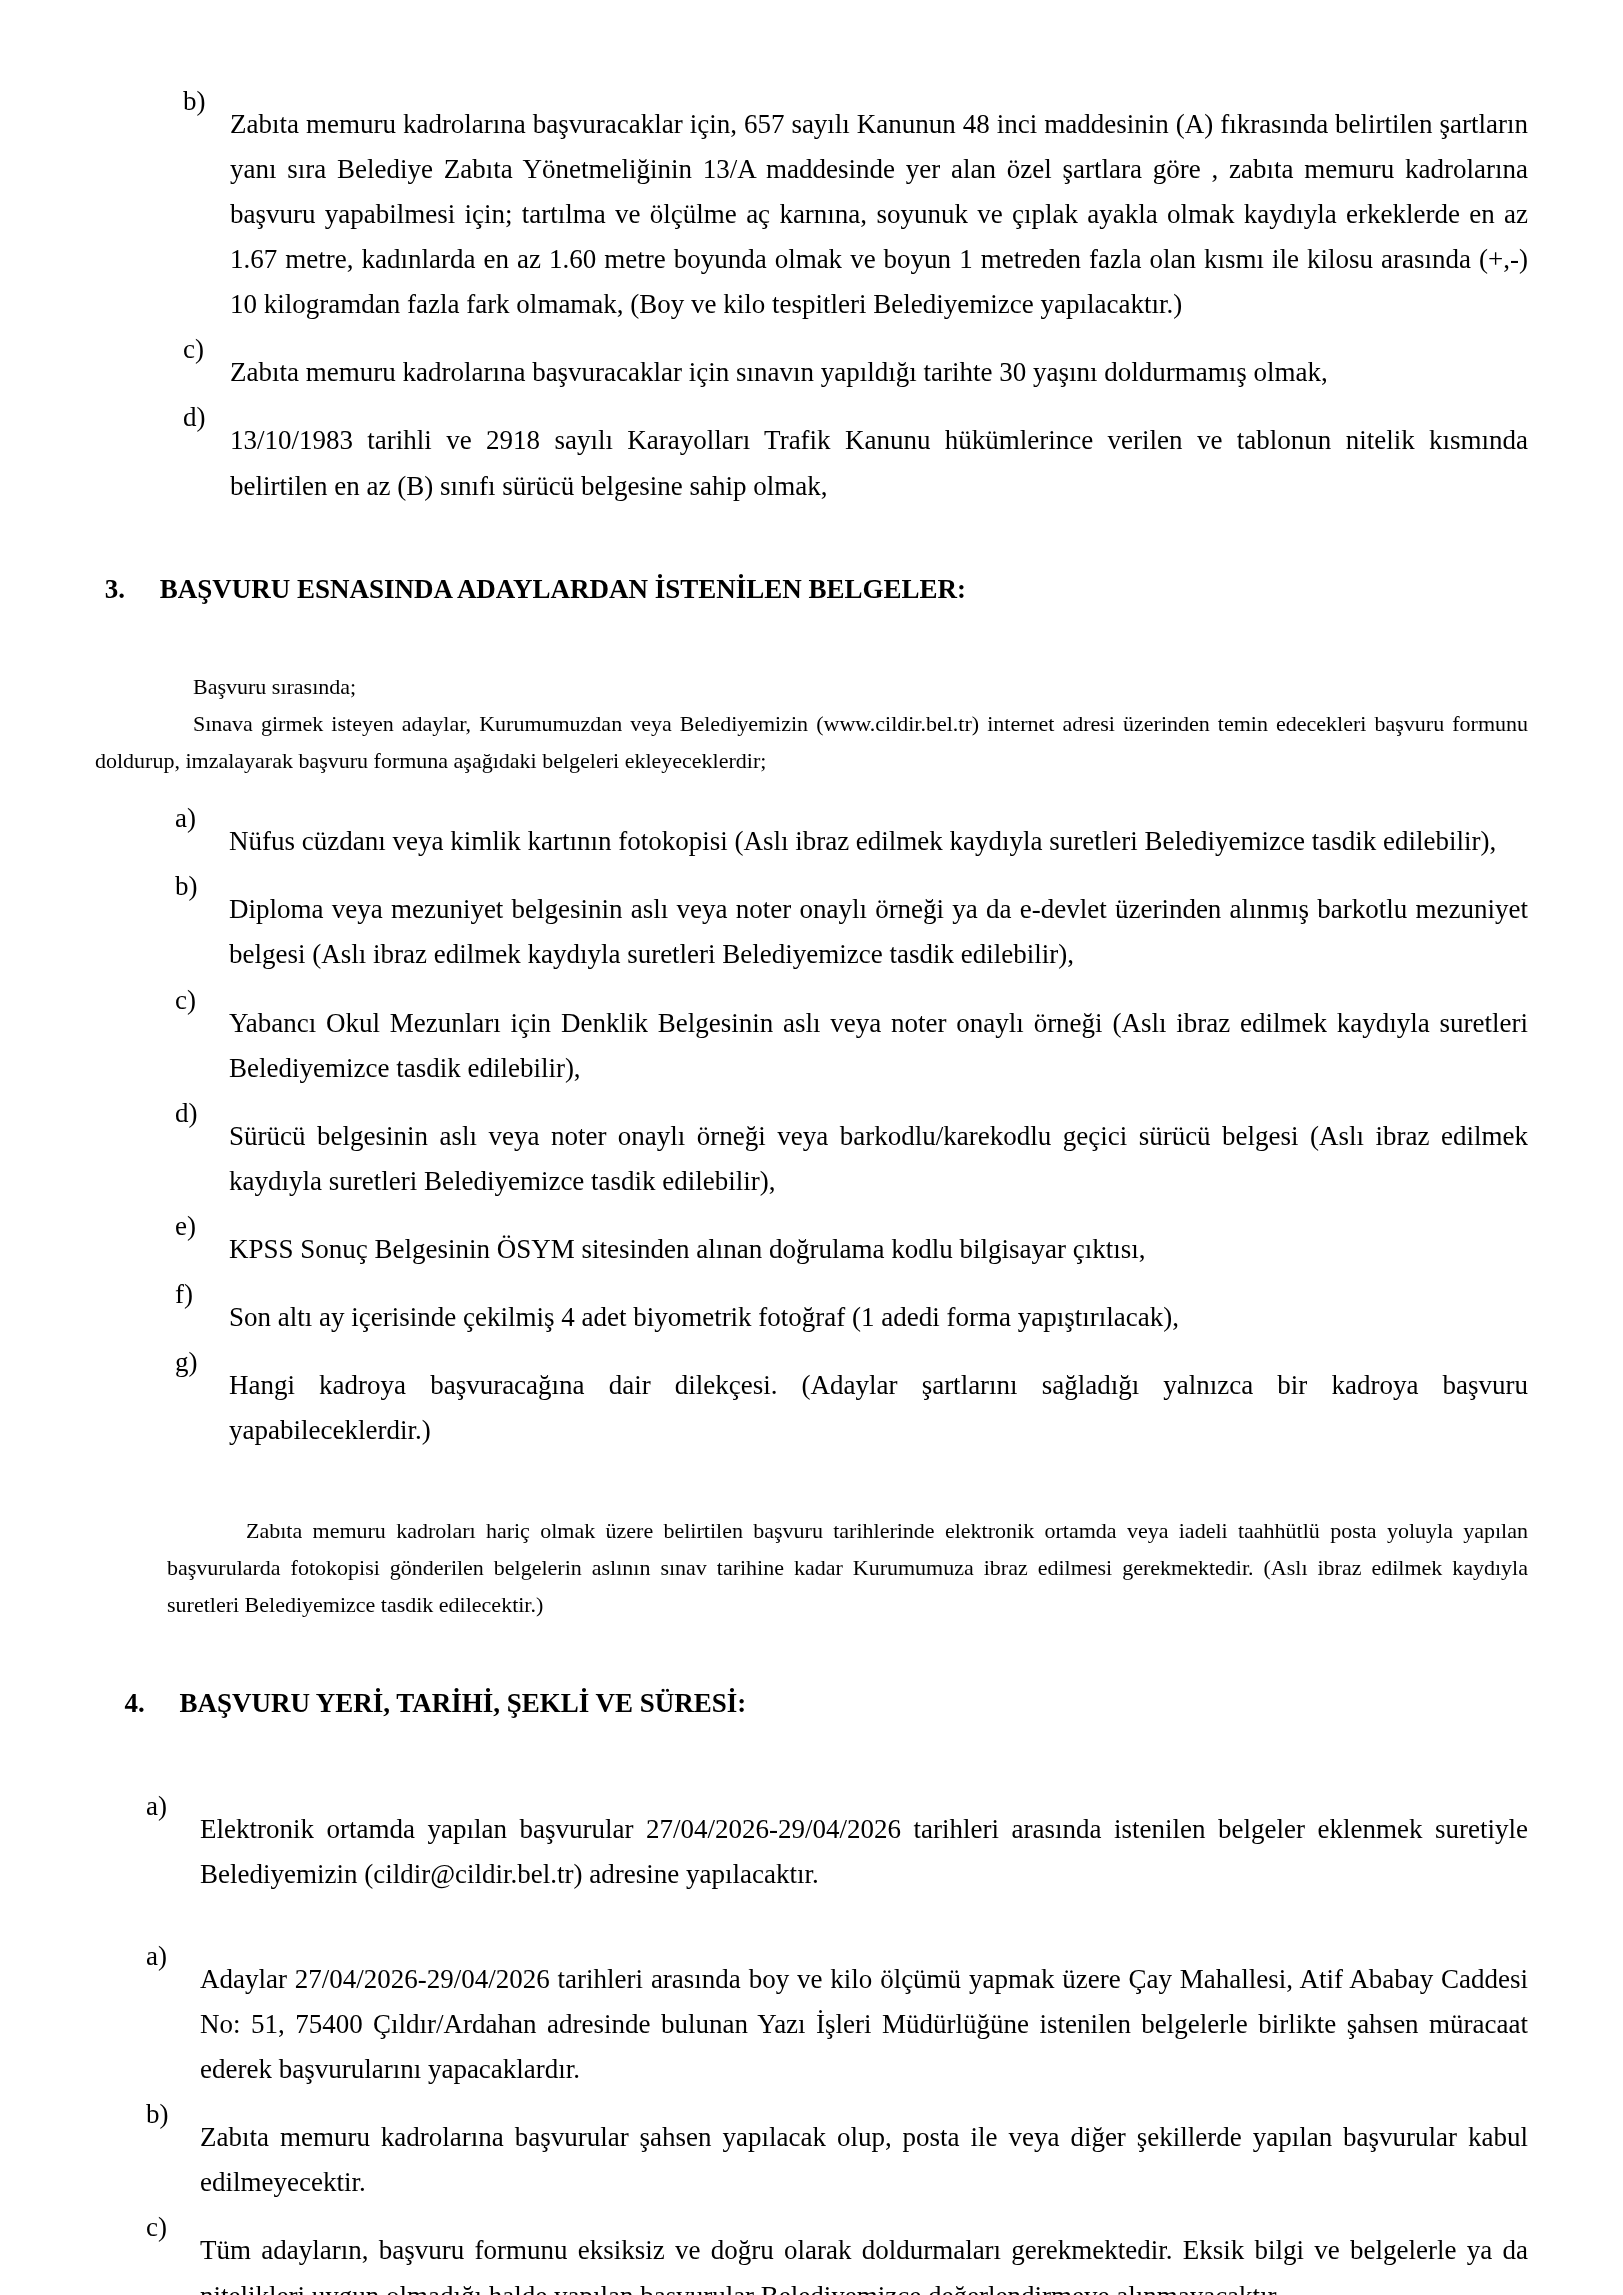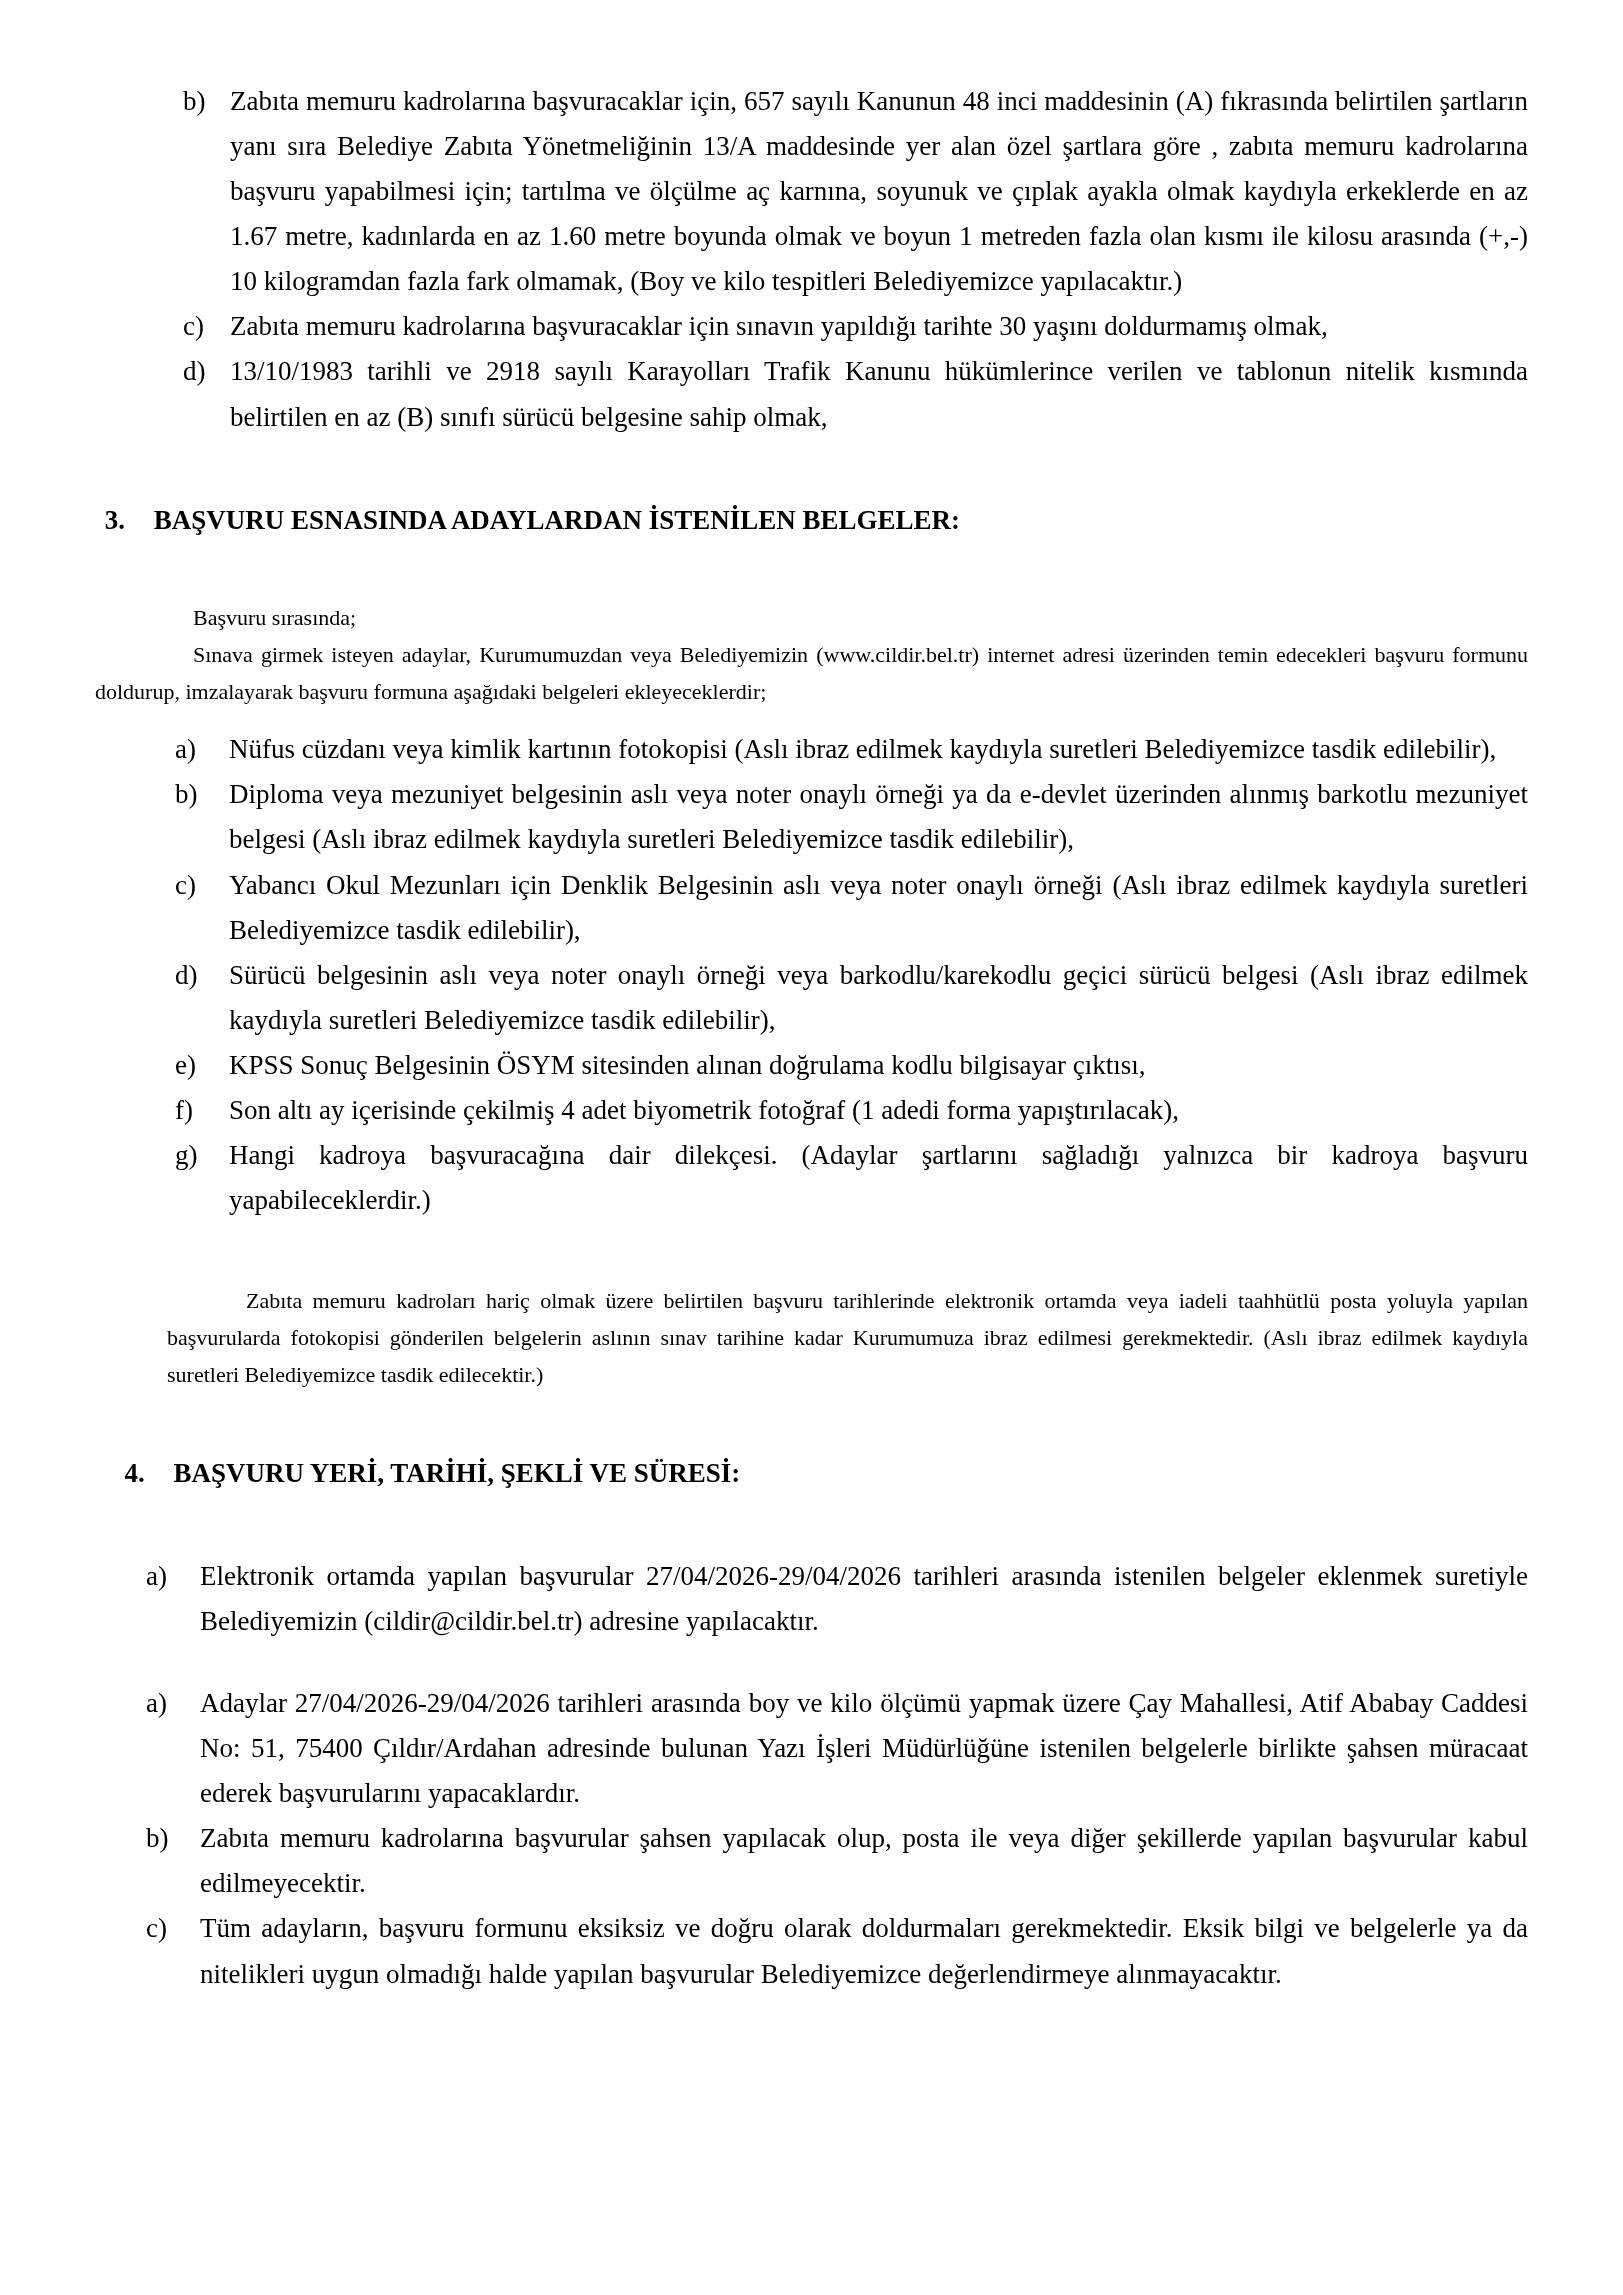--- a/index.html
+++ b/index.html
@@ -56,20 +56,21 @@
     line-height: 1.5;
     margin: 0;
   }
   .heading .h-num {
     width: 49px;
     flex: 0 0 49px;
     text-align: left;
   }
   .heading .h-text {
     flex: 1 1 auto;
+    margin-left: 6px;
   }
   .heading-3 { margin-left: 9.8px; }
   .heading-4 { margin-left: 29.4px; }
 
   
   .list {
     margin: 0;
     padding: 0;
     list-style: none;
   }
@@ -81,20 +82,21 @@
   }
   .li .marker {
     flex: 0 0 auto;
     text-align: left;
     white-space: pre;
   }
   .li .body {
     flex: 1 1 auto;
     text-align: justify;
     text-justify: inter-word;
+    margin-top: 23px;
   }
   
   .list-lvl2 { margin-left: 88px; }
   .list-lvl2 > .li > .marker { width: 47px; }
   .list-lvl2 > .li > .body   { width: 1299px; }
 
   
   .list-lvl3 { margin-left: 80px; }
   .list-lvl3 > .li > .marker { width: 54px; }
   .list-lvl3 > .li > .body   { width: 1300px; }

